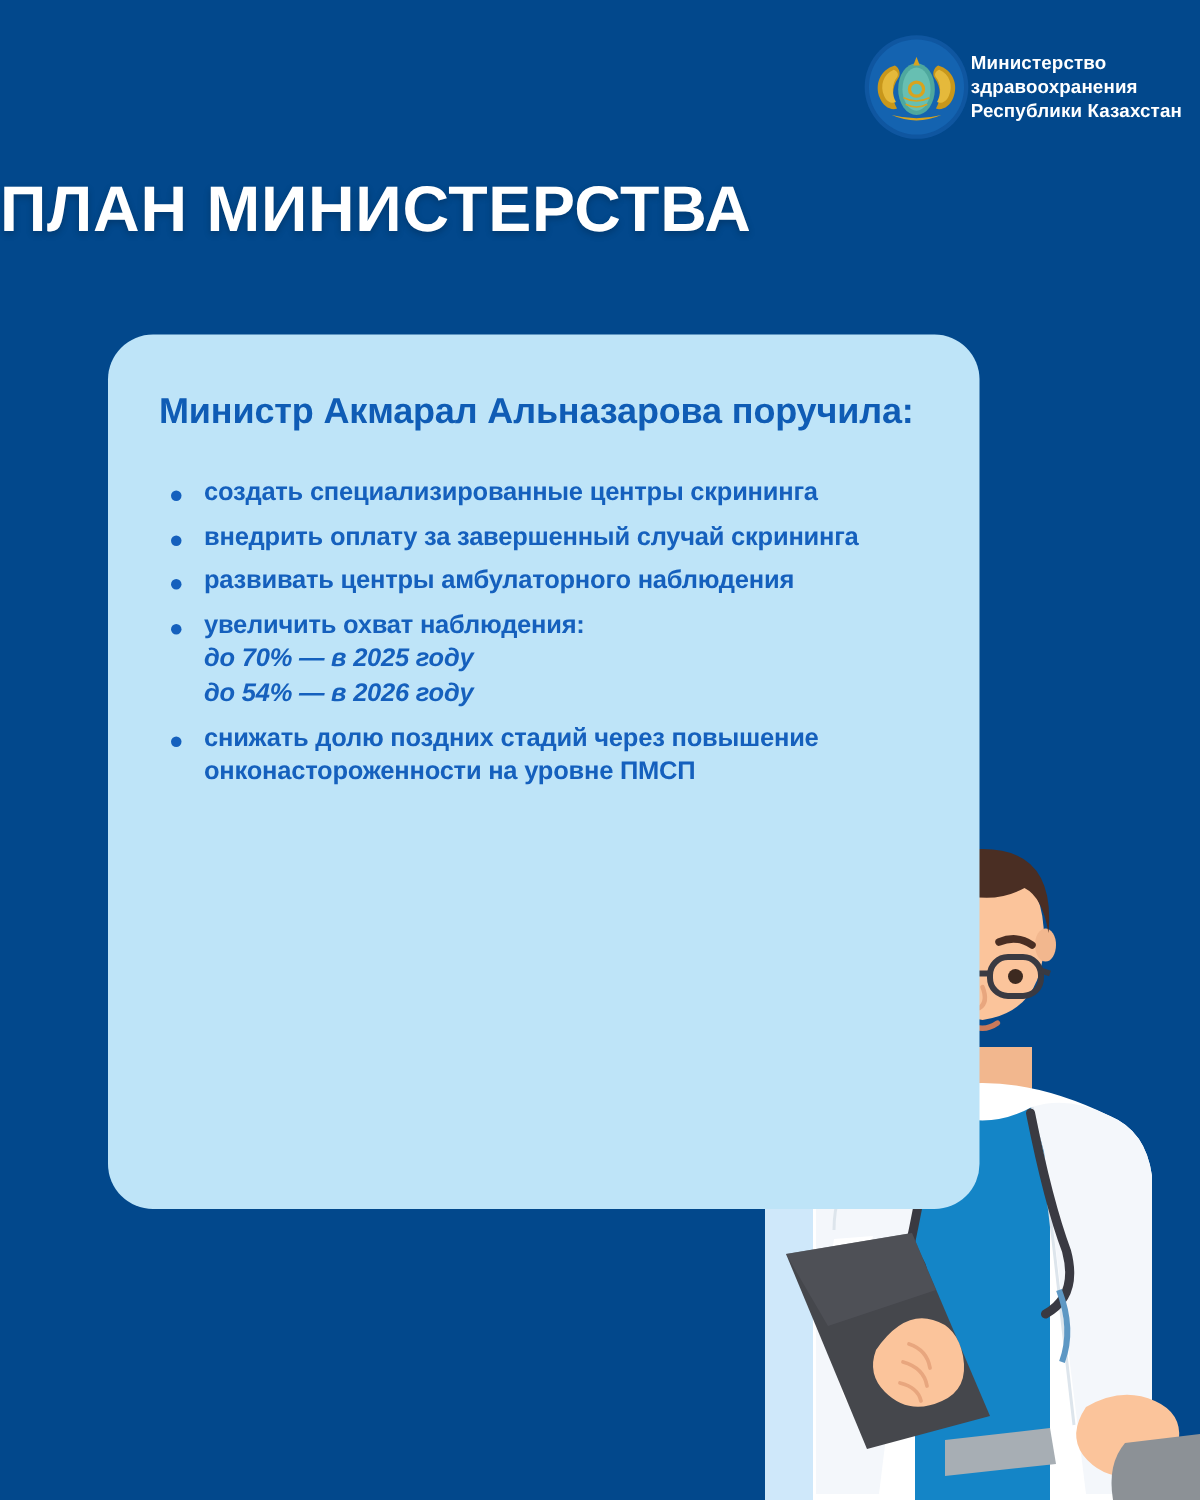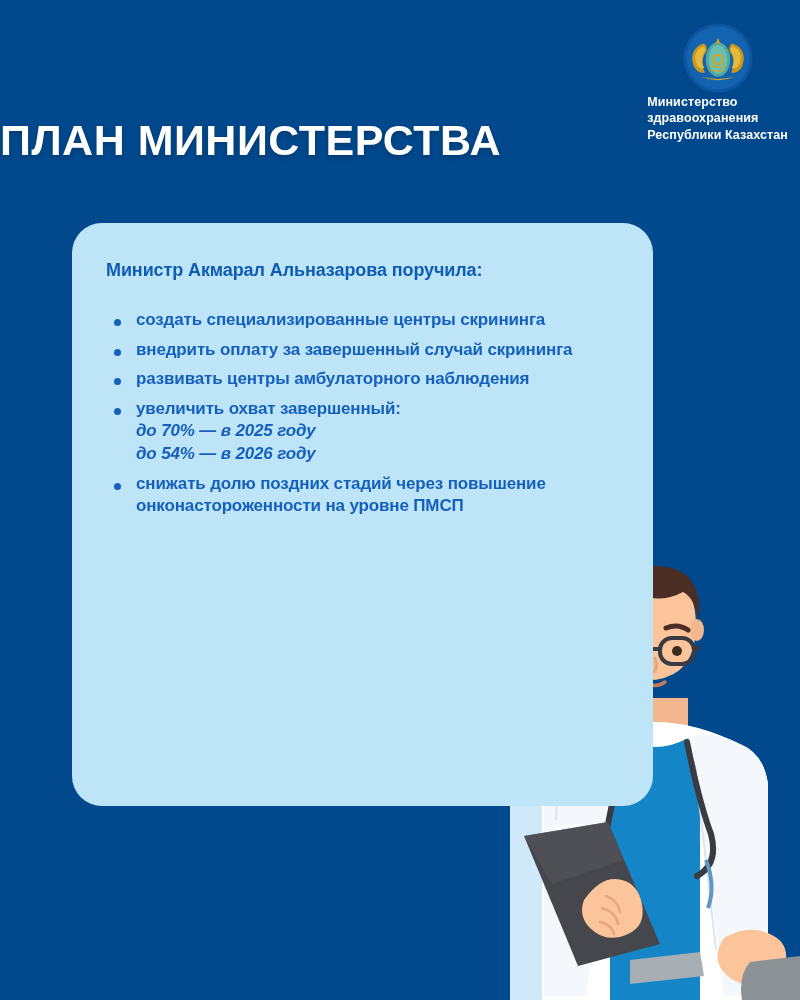--- a/index.html
+++ b/index.html
@@ -12,21 +12,21 @@
   #poster {
     position:relative;
     width:800px; height:1000px;
     background:#02488C;
     overflow:hidden;
   }
 
   
   #brand {
     position:absolute; top:22px; right:12px;
-    display:flex; align-items:center; flex-direction:column;
+    display:flex; align-items:center; 
   }
   #emblem { width:72px; height:72px; flex:none; display:block; }
   #brand-text {
     color:#ffffff;
     font-size:12.5px;
     font-weight:bold;
     line-height:1.3;
     letter-spacing:.1px;
     white-space:nowrap;
   }
@@ -48,21 +48,21 @@
     position:absolute;
     left:72px; top:223px;
     width:581px; height:583px;
     background:#BEE4F8;
     border-radius:30px;
     padding:36px 34px 0 34px;
     z-index:4;
   }
   #card-heading {
     color:#0F5CB5;
-    font-size:18px;
+    font-size:24px;
     font-weight:bold;
     line-height:1.33;
     letter-spacing:-.1px;
     margin-bottom:26px;
   }
   #bullets { list-style:none; }
   #bullets li {
     position:relative;
     padding-left:30px;
     margin-bottom:7px;
@@ -192,18 +192,18 @@
       <path d="M120 430 l70 -8 l4 24 l-74 8 Z" fill="#A7AEB4"></path>
     </svg>
   </div>
 
   <div id="card">
     <div id="card-heading">Министр Акмарал Альназарова поручила:</div>
     <ul id="bullets">
         <li><span class="dot"></span><span>создать специализированные центры скрининга</span></li>
         <li><span class="dot"></span><span>внедрить оплату за завершенный случай скрининга</span></li>
         <li><span class="dot"></span><span>развивать центры амбулаторного наблюдения</span></li>
-        <li><span class="dot"></span><span>увеличить охват завершенный:</span><span class="sub">до 70% — в 2025 году</span><span class="sub">до 54% — в 2026 году</span></li>
+        <li><span class="dot"></span><span>увеличить охват наблюдения:</span><span class="sub">до 70% — в 2025 году</span><span class="sub">до 54% — в 2026 году</span></li>
         <li><span class="dot"></span><span>снижать долю поздних стадий через повышение онконастороженности на уровне ПМСП</span></li>
       </ul>
   </div>
 
 </div>
 
 </body></html>

